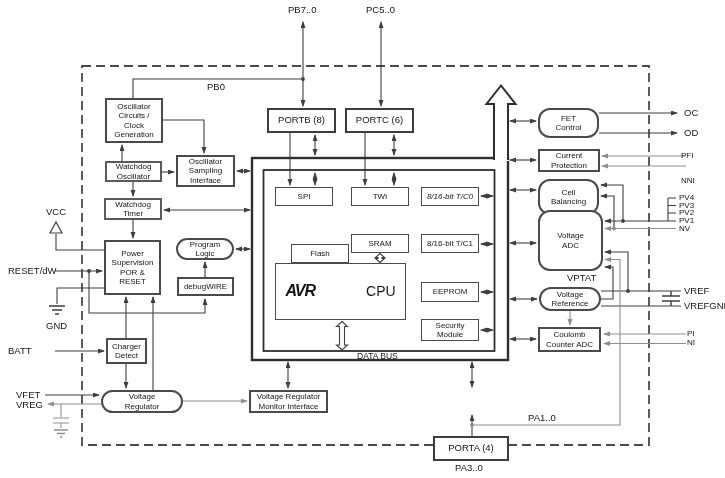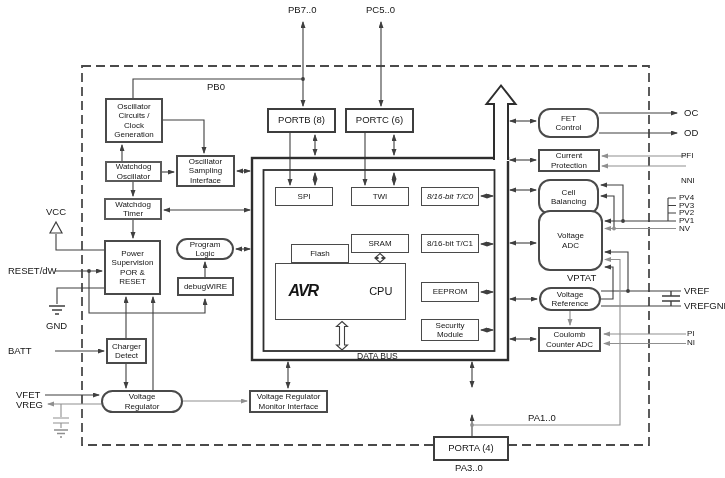--- a/index.html
+++ b/index.html
@@ -14,21 +14,21 @@
     display:flex;align-items:center;justify-content:center;text-align:center;
     font-size:8px;line-height:1.15;padding:1px 2px;
   }
   .b2{border-width:2px;}
   .b2g{border-width:2px;border-color:#5a5a5a;}
   .pad{padding:1px 14px;border-radius:12px;}
   .portbox{font-size:9.5px;border-width:2px;border-color:#3d3d3d;}
   .pin{position:absolute;z-index:3;font-size:9.5px;white-space:nowrap;line-height:1;}
   .sm{font-size:8px;}
   .cpu-logo{font-size:16px;font-weight:bold;font-style:italic;letter-spacing:-1px;}
-  .cpu-word{font-size:11px;margin-left:5px;}
+  .cpu-word{font-size:14px;margin-left:5px;}
 </style>
 </head>
 <body>
 
 <div id="stage">
 
   <svg id="wires" width="725" height="478" viewBox="0 0 725 478">
     <defs>
       <marker id="ad" markerWidth="7" markerHeight="6" refX="6" refY="2.5" orient="auto-start-reverse" markerUnits="userSpaceOnUse">
         <path d="M0,0 L7,2.5 L0,5 Z" fill="#3f3f3f"></path>

